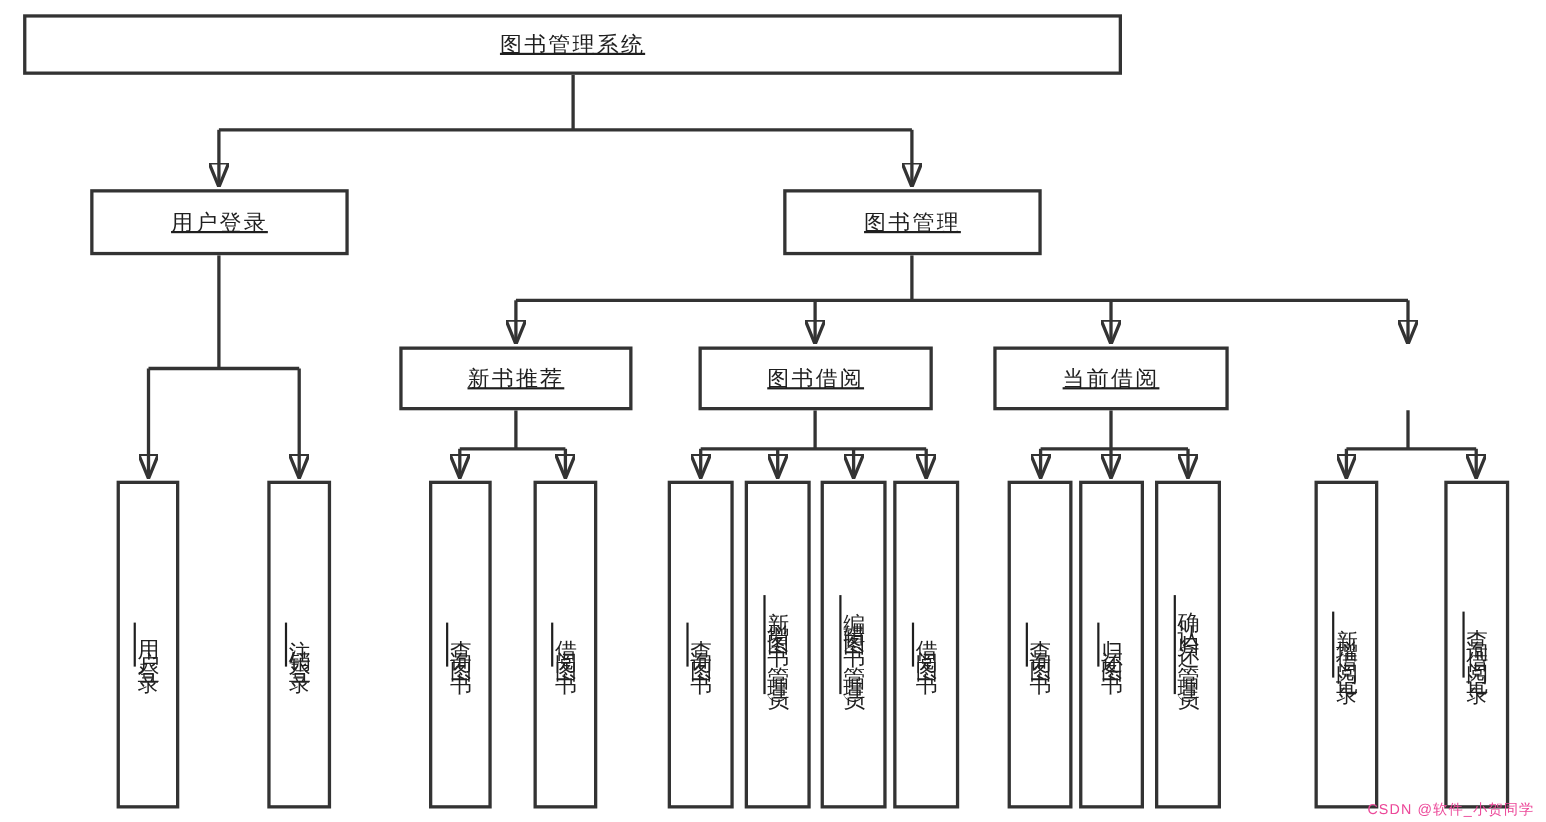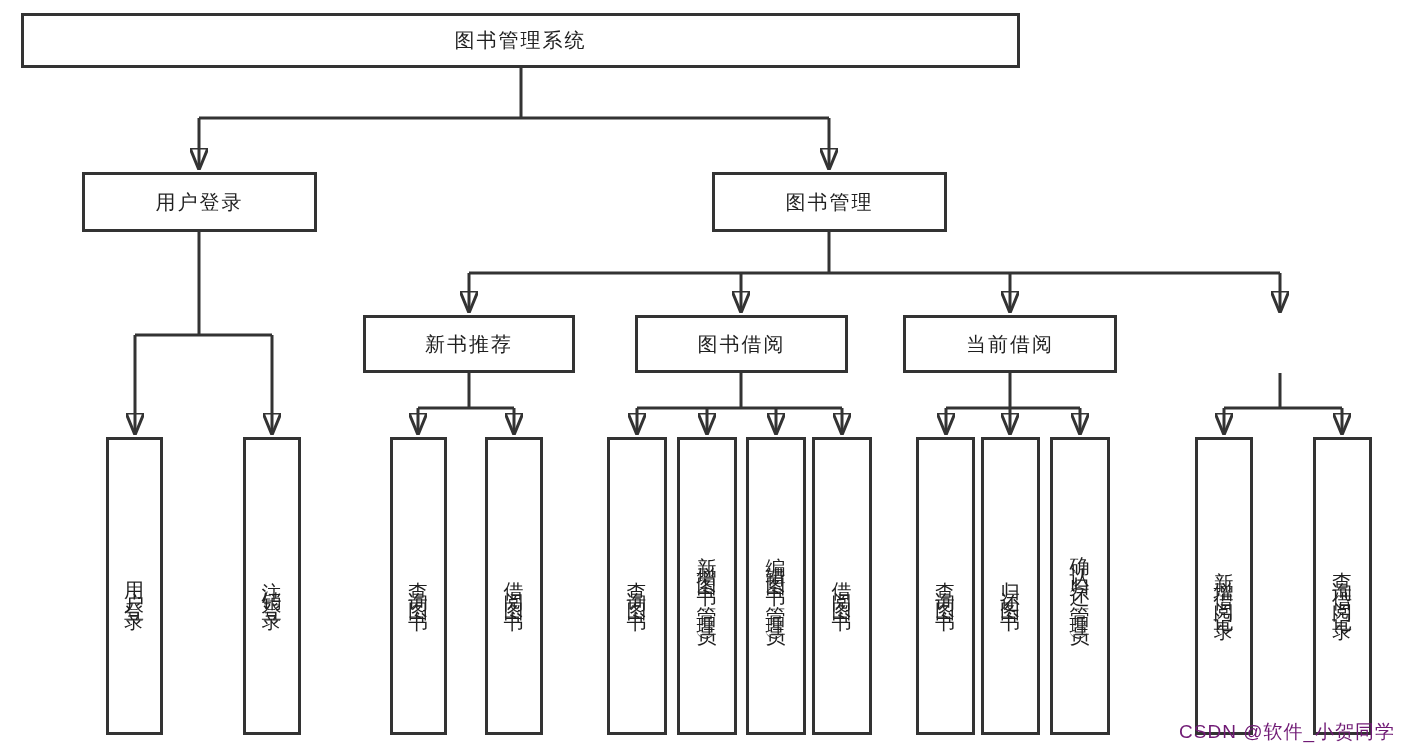--- a/index.html
+++ b/index.html
@@ -31,20 +31,21 @@
     box-sizing: border-box;
     background: #ffffff;
     border: 3px solid #333333;
     display: flex;
     align-items: center;
     justify-content: center;
     color: #1f1f1f;
     font-size: 20px;
     letter-spacing: 2px;
     text-align: center;
+    text-decoration: underline;
   }
   .leaf {
     writing-mode: vertical-rl;
     letter-spacing: 10px;
     font-size: 20px;
     line-height: 1;
   }
   
   .n-root      { left: 21px;   top: 13px;  width: 999px; height: 55px; }
   .n-l2-a      { left: 82px;   top: 172px; width: 235px; height: 60px; }
@@ -64,22 +65,22 @@
   .lf-8  { left: 812px;  width: 60px; }
   .lf-9  { left: 916px;  width: 59px; }
   .lf-10 { left: 981px;  width: 59px; }
   .lf-11 { left: 1050px; width: 60px; }
   .lf-12 { left: 1195px; width: 58px; }
   .lf-13 { left: 1313px; width: 59px; }
   .watermark {
     position: absolute;
     right: 10px;
     bottom: 2px;
-    font-size: 19px;
-    color: #701a75;
+    font-size: 13px;
+    color: #ec4899;
     letter-spacing: 1px;
     z-index: 10;
     white-space: nowrap;
   }
 </style>
 </head>
 <body>
 
 <div class="canvas">
 

